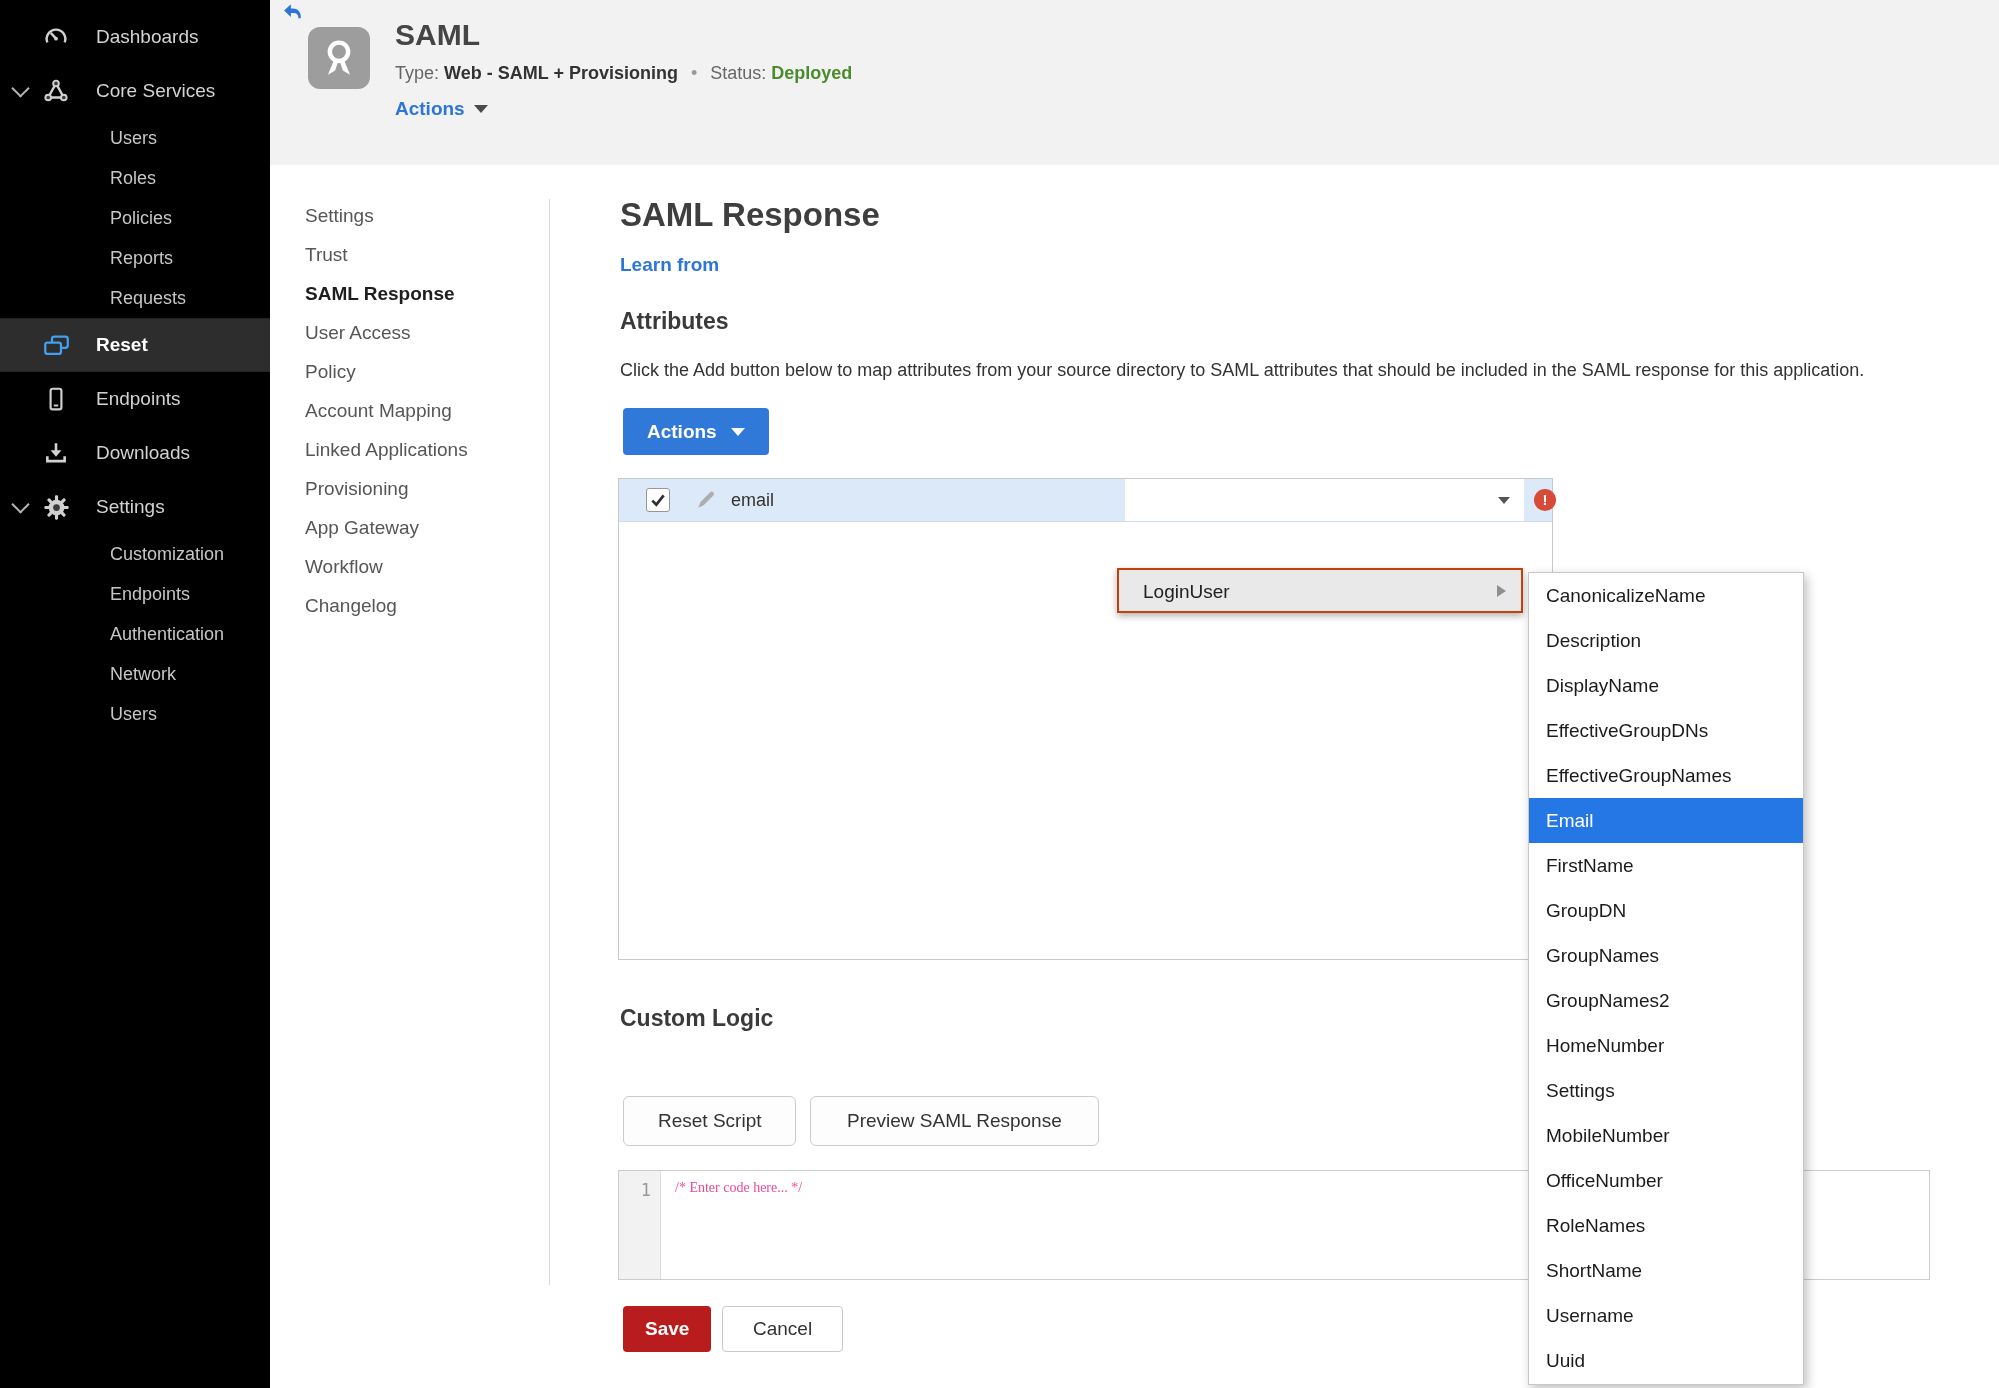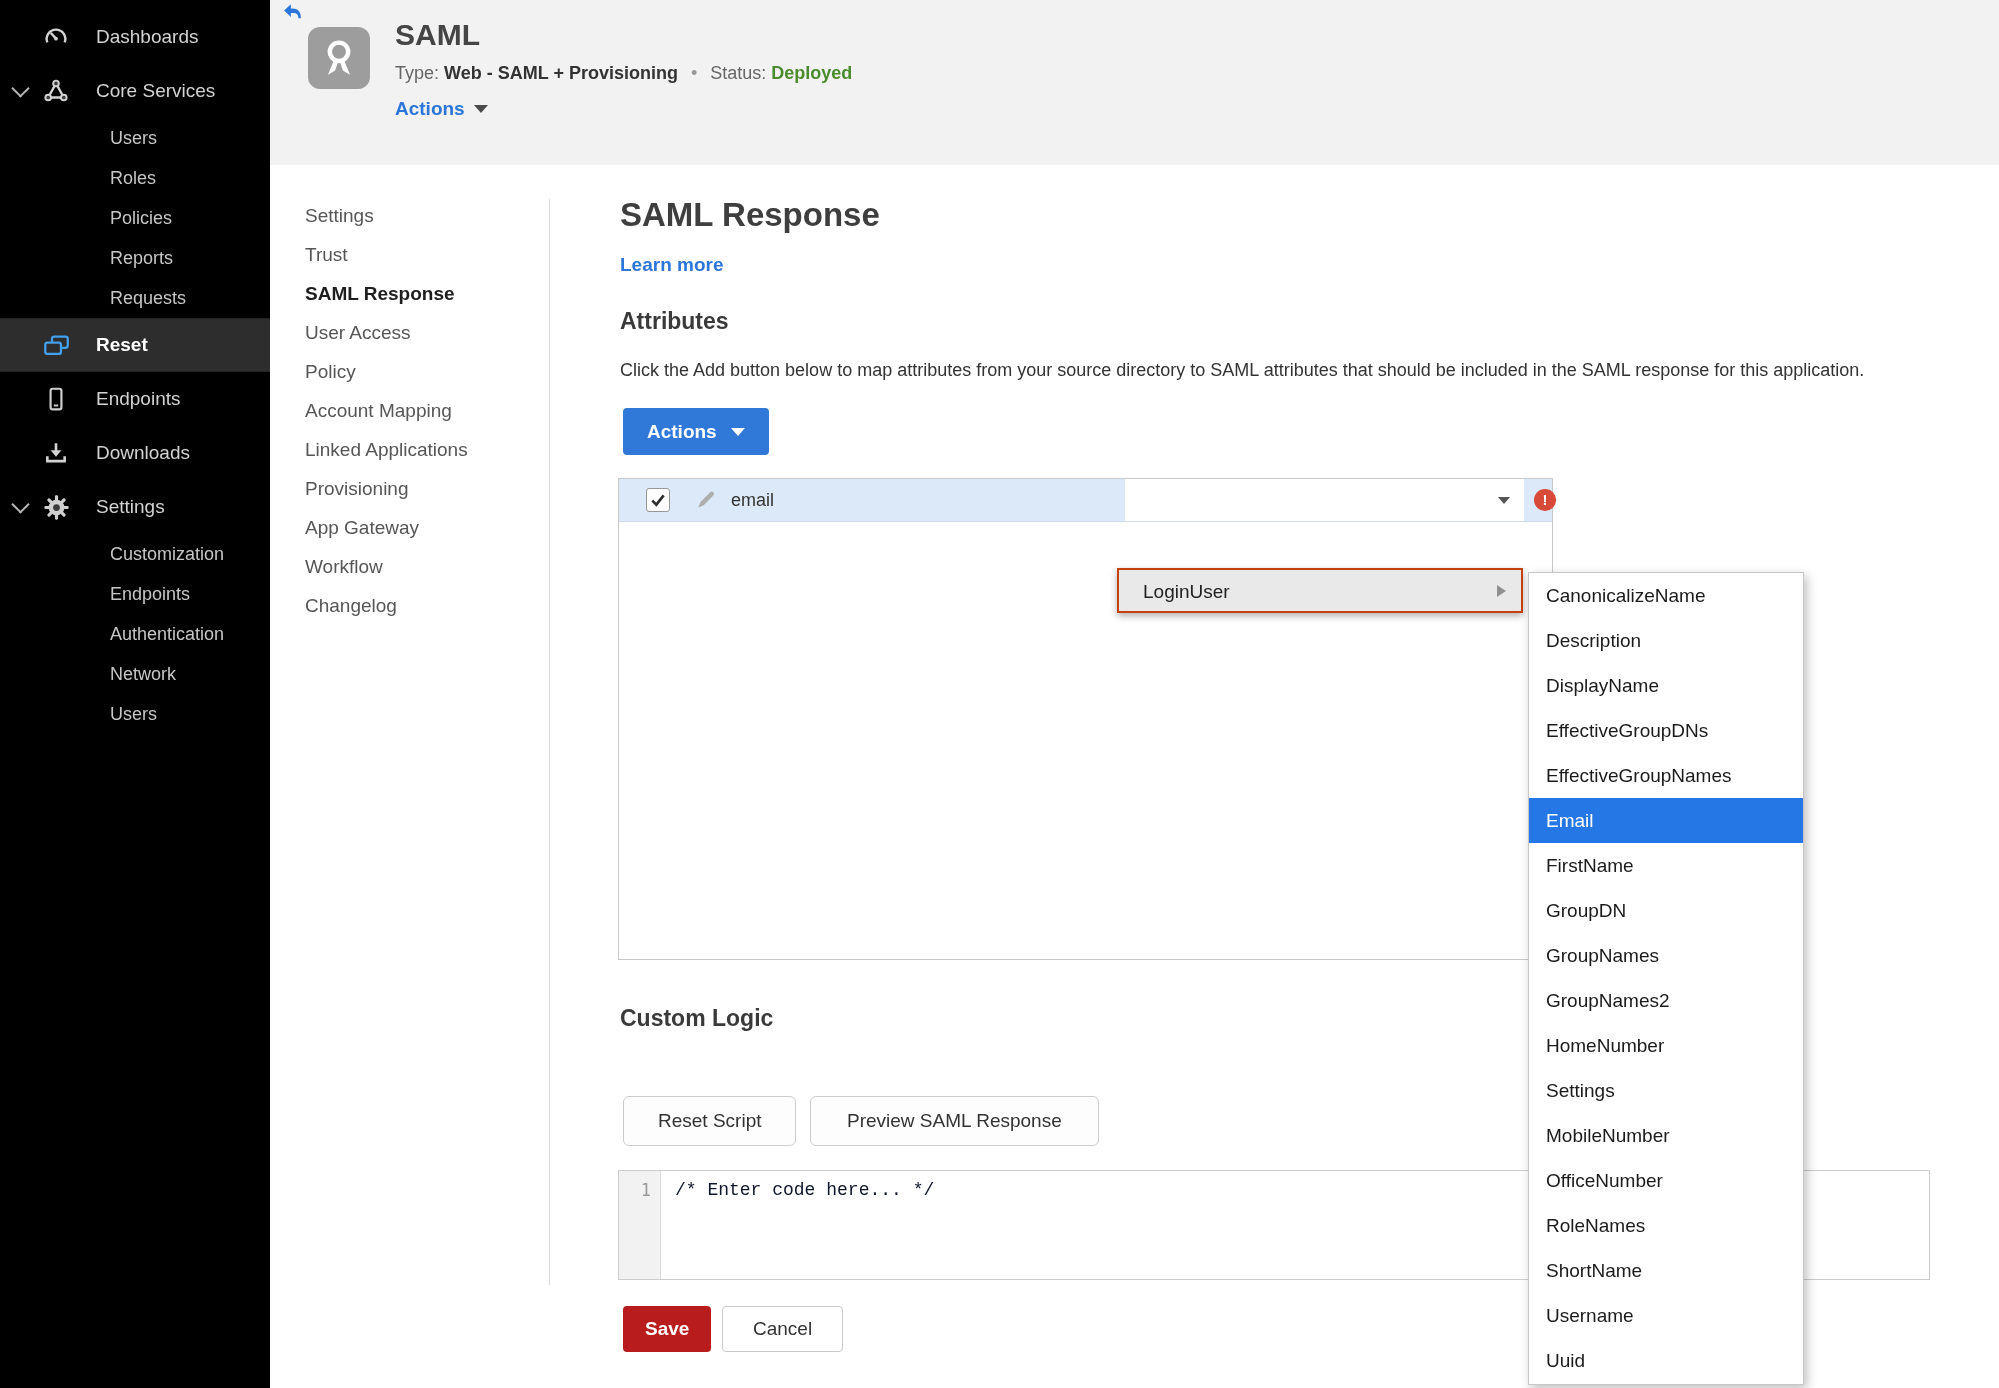--- a/index.html
+++ b/index.html
@@ -66,21 +66,21 @@
   .err-badge{position:absolute;left:915px;top:10px;width:22px;height:22px;border-radius:50%;background:#d84a38;
              color:#fff;font-weight:bold;font-size:15px;line-height:22px;text-align:center;}
 
   
   .btn-secondary{position:absolute;height:50px;background:#fdfdfd;border:1px solid #ccc;border-radius:6px;
                  font-size:19px;color:#333;font-family:inherit;cursor:pointer;}
   .editor{position:absolute;left:0;top:1170px;width:1312px;height:110px;border:1px solid #ccc;background:#fff;
           display:flex;box-sizing:border-box;}
   .gutter{width:42px;background:#f2f2f2;border-right:1px solid #ddd;box-sizing:border-box;
           font-family:"DejaVu Sans Mono",monospace;font-size:17px;color:#9a9a9a;text-align:right;padding:9px 9px 0 0;}
-  .code{padding:9px 0 0 14px;font-family:Liberation Mono, monospace;font-size:18px;color:#0f172a;white-space:pre;}
+  .code{padding:9px 0 0 14px;font-family:Liberation Serif, serif;font-size:14px;color:#ec4899;white-space:pre;}
   .btn-save{position:absolute;left:5px;top:1306px;height:46px;padding:0 22px;background:#b91c1c;border:none;border-radius:4px;
             color:#fff;font-size:19px;font-weight:bold;font-family:inherit;cursor:pointer;}
   .btn-cancel{position:absolute;left:104px;top:1306px;height:46px;padding:0 30px;background:#fff;border:1px solid #c9c9c9;
               border-radius:4px;color:#333;font-size:19px;font-family:inherit;cursor:pointer;}
 
   
   .dd-menu{position:absolute;left:1117px;top:568px;width:406px;height:45px;background:#e9e9e9;border:2px solid #c2410c;
            box-shadow:0 3px 7px rgba(0,0,0,.3);z-index:30;box-sizing:border-box;cursor:pointer;}
   .dd-label{padding-left:24px;line-height:43px;font-size:19px;color:#222;}
   .dd-arrow{position:absolute;right:15px;top:15px;width:0;height:0;
@@ -233,21 +233,21 @@
       <div class="subnav-item">Linked Applications</div>
       <div class="subnav-item">Provisioning</div>
       <div class="subnav-item">App Gateway</div>
       <div class="subnav-item">Workflow</div>
       <div class="subnav-item">Changelog</div>
     </div>
   <div class="vdivider"></div>
 
   <div class="main">
     <div class="page-title">SAML Response</div>
-    <a class="learn-more">Learn more</a>
+    <a class="learn-more">Learn from</a>
 
     <div class="h2" style="left:2px;top:308px;">Attributes</div>
     <div class="desc" style="left:2px;top:360px;">Click the Add button below to map attributes from your source directory to SAML attributes that should be included in the SAML response for this application.</div>
 
     <div class="attr-actions">
       <button class="btn-primary">
         <span>Actions</span>
         <span class="caret-dn"></span>
       </button>
     </div>

